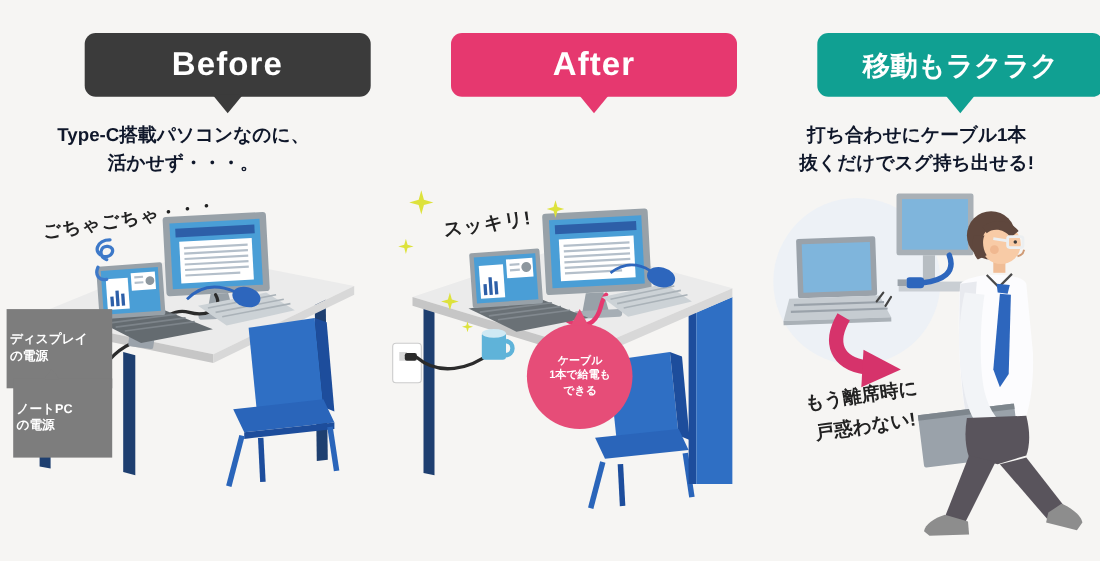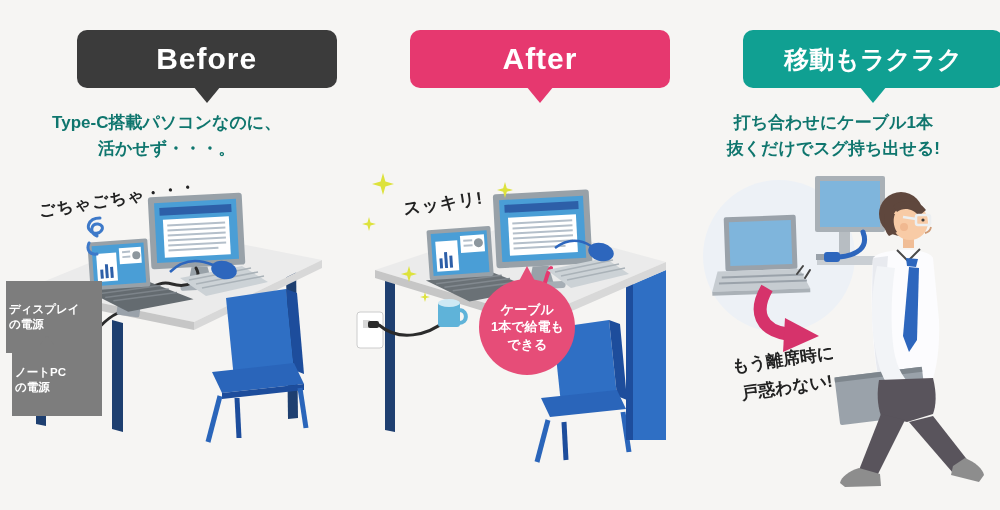--- a/index.html
+++ b/index.html
@@ -14,21 +14,21 @@
   .badge--after{background:#e6386f;}
   .badge--mobility{background:#10a092;}
   .badge--mobility .badge-label{font-size:25px;letter-spacing:0;}
   .badge-tail{position:absolute;top:56px;left:50%;transform:translateX(-50%);width:0;height:0;
               border-left:14px solid transparent;border-right:14px solid transparent;border-top:17px solid #000;}
   .badge--before .badge-tail{border-top-color:#3b3b3b;}
   .badge--after .badge-tail{border-top-color:#e6386f;}
   .badge--mobility .badge-tail{border-top-color:#10a092;}
   
   .caption{position:absolute;top:110px;left:0;width:100%;text-align:center;font-size:17px;font-weight:bold;
-           line-height:1.5;color:#0f766e;white-space:pre-line;}
+           line-height:1.5;color:#0f172a;white-space:pre-line;}
   
   .illus{position:absolute;left:0;top:170px;width:333px;height:340px;display:block;}
   
   .hand{position:absolute;font-weight:bold;color:#222;white-space:pre-line;}
   .hand--messy{left:38px;top:188px;font-size:16.5px;letter-spacing:1px;transform:rotate(-9deg);}
   .hand--tidy{left:70px;top:192px;font-size:17px;letter-spacing:1px;transform:rotate(-8deg);}
   .hand--away{left:38px;top:346px;width:160px;font-size:17px;line-height:1.65;text-align:center;transform:rotate(-8deg);}
   
   .tag{position:absolute;background:#7d7d7d;color:#fff;font-size:11.5px;font-weight:bold;text-align:left;
        line-height:1.35;padding:5px 3px;white-space:pre-line;}
@@ -37,21 +37,21 @@
   .tag-arrow{position:absolute;width:0;height:0;border-left:7px solid transparent;border-right:7px solid transparent;}
   .tag--display .tag-arrow{bottom:-9px;left:24px;border-top:10px solid #7d7d7d;}
   .tag--laptop .tag-arrow{top:-9px;left:28px;border-bottom:10px solid #7d7d7d;}
   
   .bubble{position:absolute;border-radius:50%;color:#fff;font-weight:bold;display:flex;align-items:center;
           justify-content:center;text-align:center;white-space:pre-line;}
   .bubble--adapter{left:106px;top:320px;width:100px;height:100px;background:#333;font-size:12.5px;line-height:1.4;}
   .bubble--adapter .bubble-tail{position:absolute;top:-5px;left:6px;width:0;height:0;
           border-left:5px solid transparent;border-right:15px solid transparent;border-bottom:18px solid #333;
           transform:rotate(-32deg);}
-  .bubble--cable{left:146px;top:279px;width:96px;height:96px;background:#e64d78;font-size:13px;line-height:1.35;}
+  .bubble--cable{left:146px;top:294px;width:96px;height:96px;background:#e64d78;font-size:10px;line-height:1.35;}
   .bubble--cable .bubble-tail{position:absolute;top:-13px;left:40px;width:0;height:0;
           border-left:8px solid transparent;border-right:8px solid transparent;border-bottom:15px solid #e64d78;}
 </style>
 </head>
 <body>
 
 <div class="canvas">
 
   <div class="panel">
     <div class="badge badge--before">

